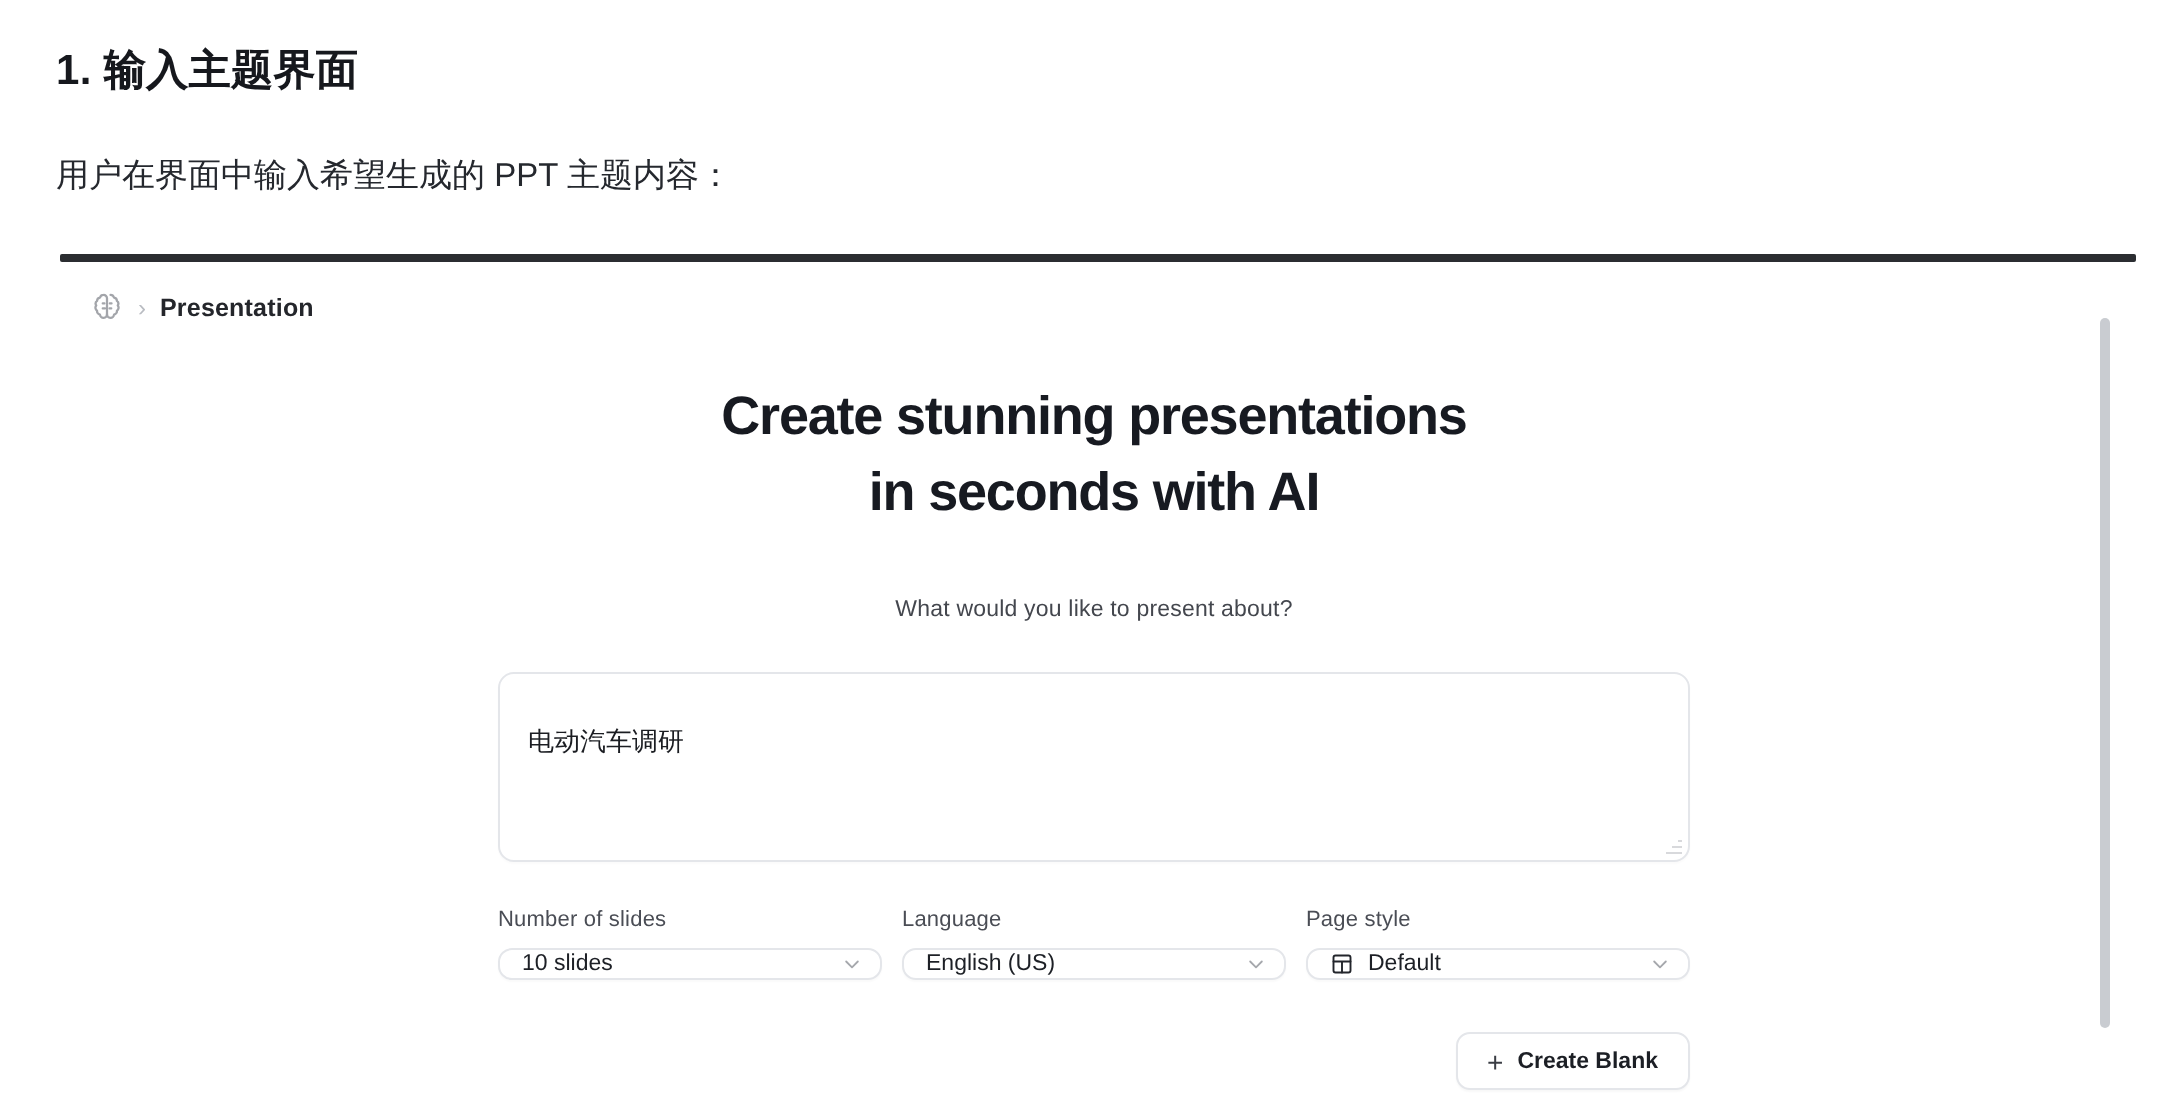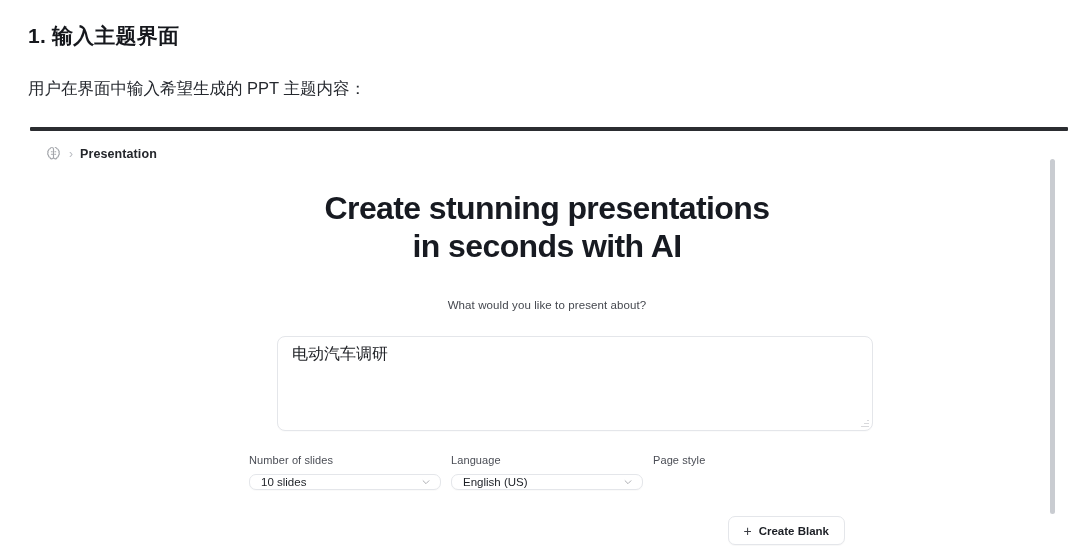--- a/index.html
+++ b/index.html
@@ -49,21 +49,21 @@
     letter-spacing: .1px;
   }
 
   .stage {
     display: flex; flex-direction: column; align-items: center;
     padding-top: 24px;
   }
 
   .hero {
     text-align: center;
-    font-size: 32px; font-weight: 700; color: #171a21;
+    font-size: 27px; font-weight: 700; color: #171a21;
     line-height: 38px; letter-spacing: -.6px;
     white-space: pre-line;
     margin-bottom: 34px;
   }
 
   .form { width: 596px; }
 
   .form-head {
     display: flex; align-items: center; justify-content: space-between;
     margin-bottom: 11px; height: 26px; flex-direction: column;
@@ -83,25 +83,24 @@
     padding: 0 11px; height: 26px;
     font-size: 11.5px; font-weight: 600; color: #1e2026;
     box-shadow: 0 1px 1px rgba(16,18,22,.035);
   }
   .btn-templates svg { width: 12px; height: 12px; display: block; }
 
   .textarea {
     width: 596px; height: 95px;
     border: 1px solid #e4e6ea; border-radius: 8px;
     background: #fff;
-    padding: 8px 14px;
-    font-size: 16px; color: #1b1d22; line-height: 18px;
+    padding: 25px 14px;
+    font-size: 13px; color: #1b1d22; line-height: 18px;
     position: relative;
     box-shadow: 0 1px 1px rgba(16,18,22,.02);
-    margin-left: 28px;
   }
   .resize-grip {
     position: absolute; right: 3px; bottom: 3px;
     width: 8px; height: 8px; opacity: .33;
   }
   .resize-grip i {
     position: absolute; right: 0; display: block;
     height: 1px; background: #8b8f97;
   }
   .resize-grip i:nth-child(1){ bottom: 0; width: 8px; }
@@ -226,20 +225,34 @@
             <span>
               <svg class="chev" viewBox="0 0 24 24" fill="none" stroke="#5d6169" stroke-width="2.2" stroke-linecap="round" stroke-linejoin="round">
                 <path d="M5 9l7 7 7-7"></path>
               </svg>
             </span>
           </div>
         </div>
 
         <div class="field">
           <div class="field-label">Page style</div>
+          <div class="select">
+            <span>
+              <svg class="lead-icon" viewBox="0 0 24 24" fill="none" stroke="#22252b" stroke-width="1.9" stroke-linecap="round" stroke-linejoin="round">
+                <rect x="3.5" y="3.5" width="17" height="17" rx="2"></rect>
+                <path d="M3.5 9.5h17M12 9.5v11"></path>
+              </svg>
+            </span>
+            <span class="select-value">Default</span>
+            <span>
+              <svg class="chev" viewBox="0 0 24 24" fill="none" stroke="#5d6169" stroke-width="2.2" stroke-linecap="round" stroke-linejoin="round">
+                <path d="M5 9l7 7 7-7"></path>
+              </svg>
+            </span>
+          </div>
         </div>
 
       </div>
 
       <div class="actions">
         <button class="btn btn-blank">
           <span class="plus">+</span>
           <span>Create Blank</span>
         </button>
       </div>

